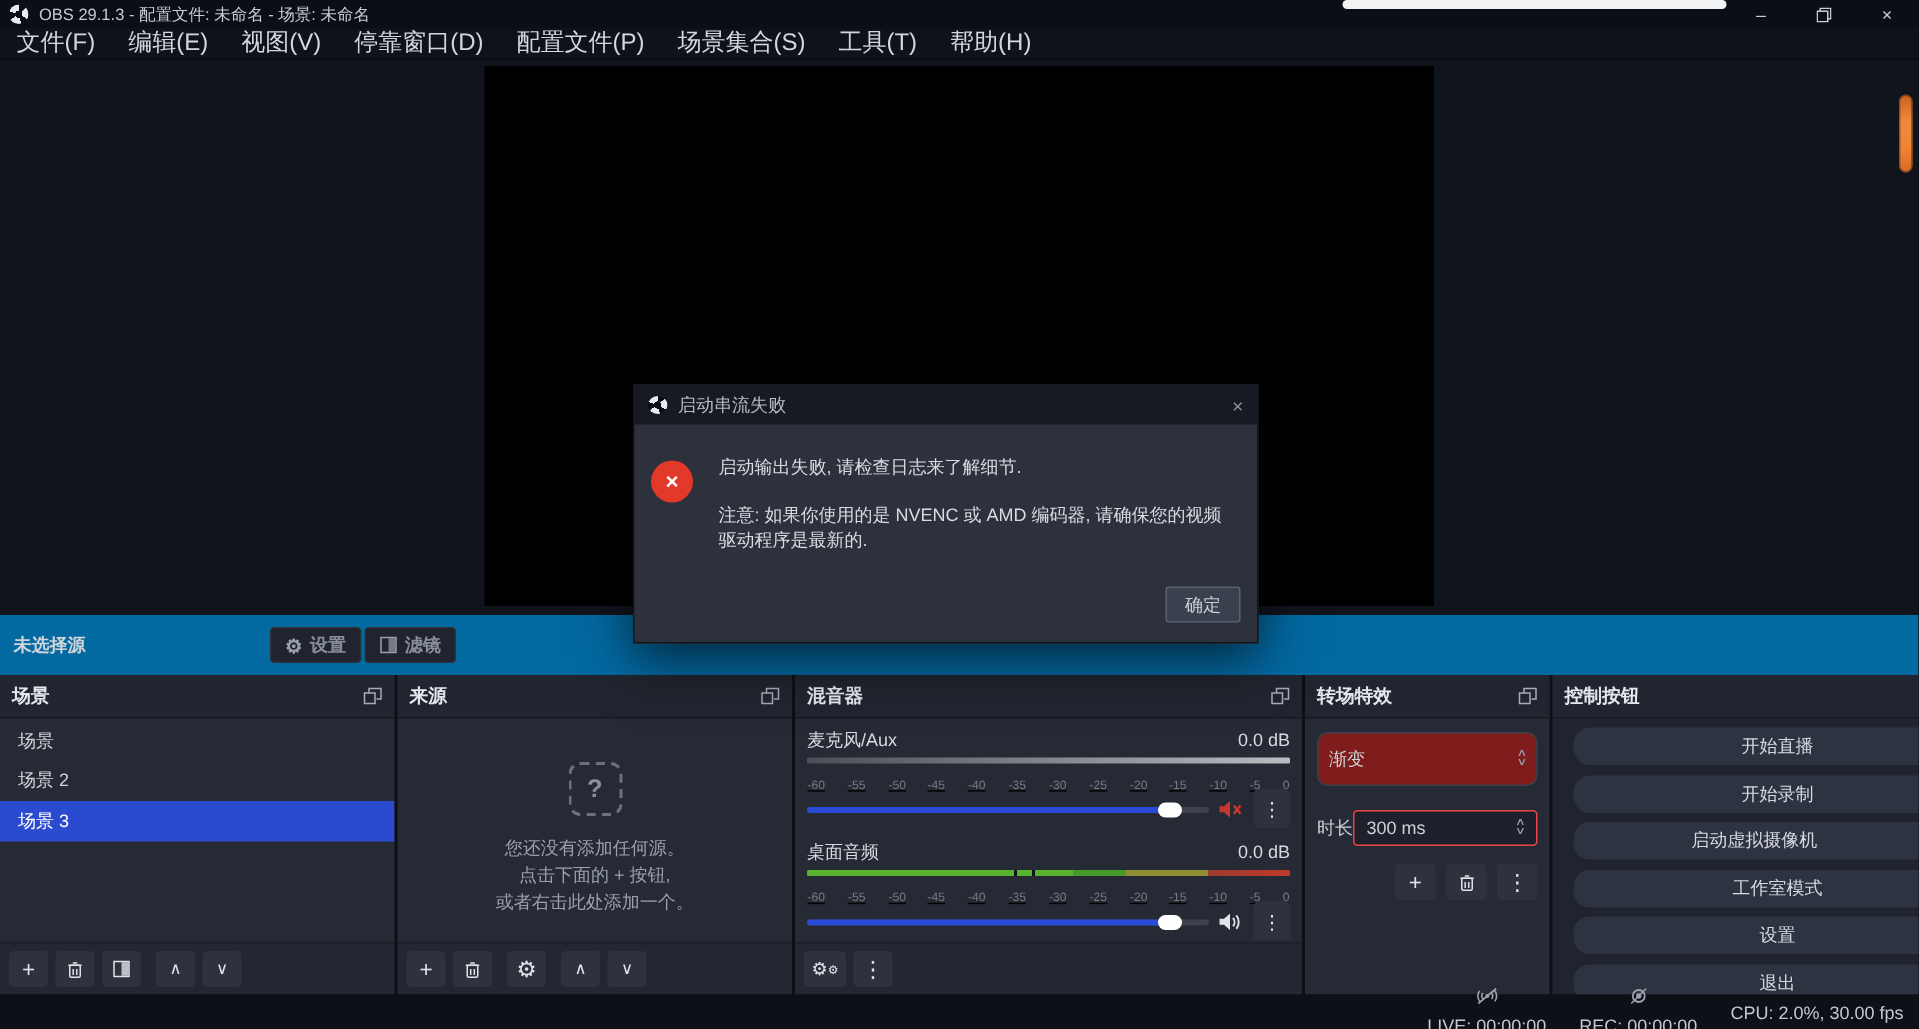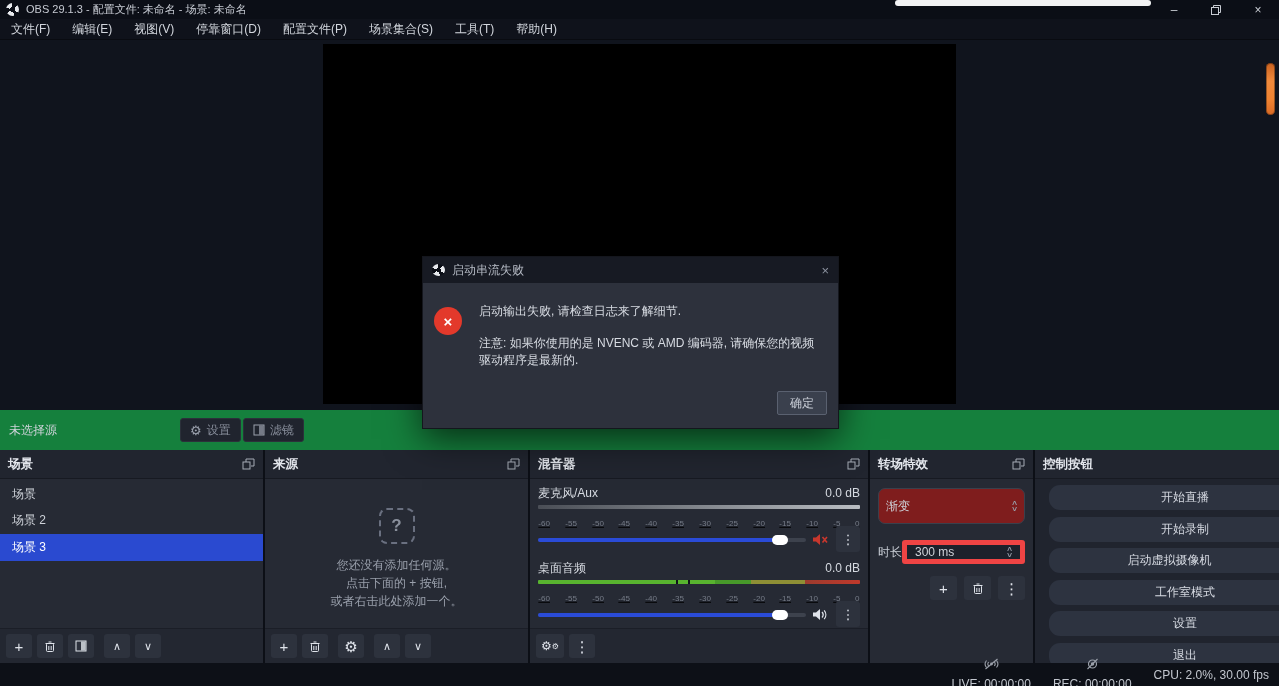--- a/index.html
+++ b/index.html
@@ -11,30 +11,30 @@
   .obs-logo{width:13px;height:13px;border-radius:50%;flex:0 0 13px;
     background:radial-gradient(circle at 50% 50%,#0b0e16 0 2.4px,transparent 2.5px),
     conic-gradient(#0b0e16 0 13%,#e8eaee 13% 33%,#0b0e16 33% 46%,#e8eaee 46% 66%,#0b0e16 66% 80%,#e8eaee 80% 100%);}
   .win-title{color:#c6cad2;font-size:11px;margin-left:7px;white-space:nowrap;}
   .white-pill{position:absolute;left:895px;top:0;width:256px;height:6px;background:#f2f3f4;border-radius:3px;}
   .win-controls{position:absolute;right:0;top:0;height:19px;display:flex;}
   .wbtn{width:42px;height:19px;display:flex;align-items:center;justify-content:center;color:#c8ccd3;font-size:12px;}
 
   
   .menubar{position:absolute;top:19px;left:0;right:0;height:20px;background:#0f121b;display:flex;align-items:center;border-bottom:1px solid #090b11;}
-  .menu-item{padding:0 11px;font-size:12px;color:#d2d6dd;line-height:20px;white-space:nowrap;}
+  .menu-item{padding:0 11px;font-size:16px;color:#d2d6dd;line-height:20px;white-space:nowrap;}
 
   
   .preview{position:absolute;top:40px;left:0;right:0;height:370px;background:#10141d;}
   .canvas{position:absolute;left:323px;top:4px;width:633px;height:360px;background:#000;}
   .orange-thumb{position:absolute;right:4px;top:23px;width:9px;height:52px;border-radius:5px;
     background:linear-gradient(180deg,#c9611f,#f08a3c 35%,#ef8332 70%,#d96a25);box-shadow:inset 0 0 0 1px rgba(0,0,0,.35);}
 
   
-  .srcbar{position:absolute;top:410px;left:0;right:0;height:40px;background:#15803d;}
+  .srcbar{position:absolute;top:410px;left:0;right:0;height:40px;background:#0369a1;font-weight:bold;}
   .srcbar-label{position:absolute;left:9px;top:12px;font-size:12px;color:#cfd3da;}
   .sbtn{position:absolute;top:8px;height:24px;background:#20242e;border:1px solid #2b303a;border-radius:3px;
     display:flex;align-items:center;gap:5px;padding:0 9px;color:#878d9a;font-size:12px;box-sizing:border-box;}
   .sbtn .g{font-size:13px;line-height:13px;color:#9aa0ac;}
 
   
   .dock{position:absolute;top:450px;height:213px;background:#262a34;overflow:hidden;}
   .dock-header{height:28px;background:#21252f;border-bottom:1px solid #171a22;display:flex;align-items:center;
     justify-content:space-between;padding:0 8px;}
   .dock-title{font-size:12.5px;font-weight:bold;color:#e3e6ec;}
@@ -75,21 +75,21 @@
   .mix-dots{position:absolute;right:0;top:-5px;width:24px;height:26px;background:#2d323d;border-radius:3px;
     display:flex;align-items:center;justify-content:center;color:#dfe3ea;font-size:13px;}
 
   
   .combo{margin:9px 8px 0;height:36px;background:#7f1d1d;border:1px solid #3a404c;border-radius:7px;
     display:flex;align-items:center;justify-content:space-between;padding:0 7px;color:#ced2d9;font-size:12px;box-sizing:border-box;}
   .spin{display:flex;flex-direction:column;align-items:center;line-height:6px;}
   .spin span{font-size:7px;color:#9aa0ac;transform:scaleX(1.4);}
   .dur-row{display:flex;align-items:center;margin:16px 8px 0;}
   .dur-label{font-size:12px;color:#c6cbd3;white-space:nowrap;}
-  .spinbox{flex:1;height:24px;background:#1d212b;border:5px solid #ef4444;border-radius:3px;display:flex;
+  .spinbox{flex:1;height:24px;background:#1d212b;border:1px solid #ef4444;border-radius:3px;display:flex;
     align-items:center;justify-content:space-between;padding:0 8px;color:#ced2d9;font-size:12px;box-sizing:border-box;}
   .trans-btns{display:flex;justify-content:flex-end;gap:7px;margin:12px 8px 0;}
   .trans-btns .tbtn{width:27px;}
 
   
   .dock.controls-dock{background:#20242e;}
   .ctl-body{padding:6px 6px 0;display:flex;flex-direction:column;gap:6.5px;}
   .cbtn{height:25px;background:#2d3340;border-radius:11px;color:#d6dae2;font-size:12px;display:flex;
     align-items:center;justify-content:center;margin-left:8px;}
   .vc-row{display:flex;gap:5px;}

